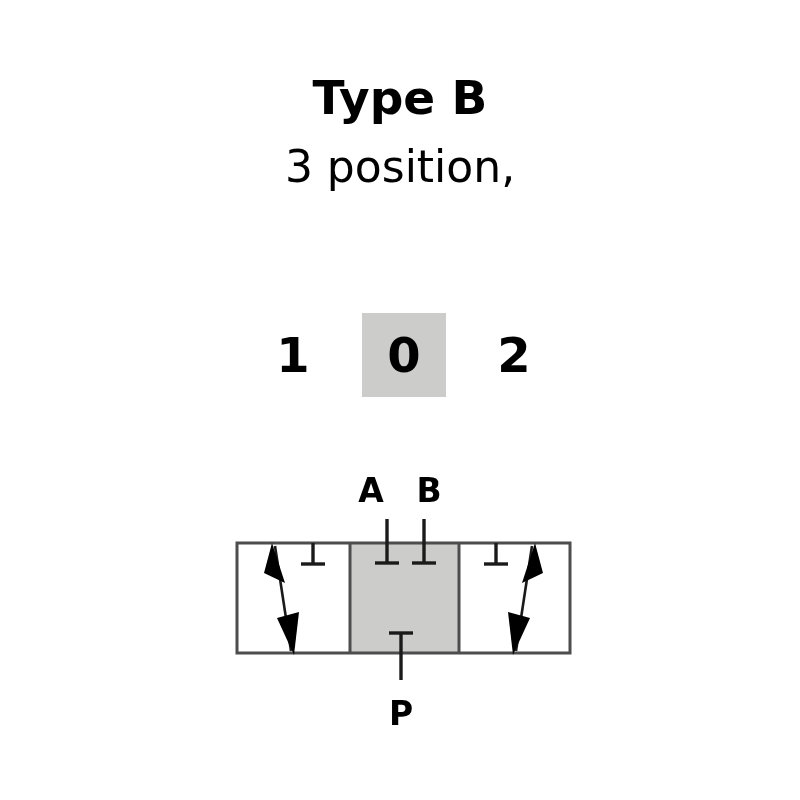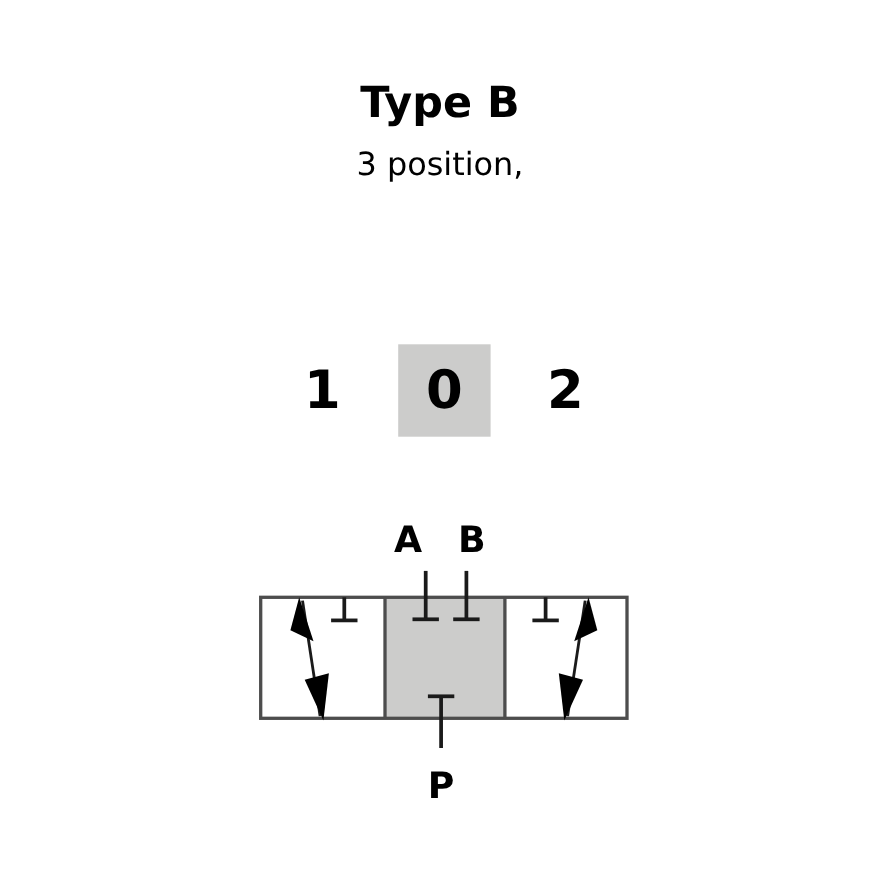--- a/index.html
+++ b/index.html
@@ -18,29 +18,29 @@
 
   
   #heading {
     position: absolute;
     left: 0;
     top: 74px;
     width: 800px;
     text-align: center;
   }
   #title {
-    font-size: 39px;
+    font-size: 47px;
     font-weight: bold;
     color: #000000;
     line-height: 1.0;
     letter-spacing: 0px;
   }
   #subtitle {
     margin-top: 18px;
-    font-size: 29px;
+    font-size: 44px;
     font-weight: normal;
     color: #000000;
     line-height: 1.28;
   }
   #subtitle .sub-line { display: block; }
 
   
   #positions {
     position: absolute;
     left: 237px;

